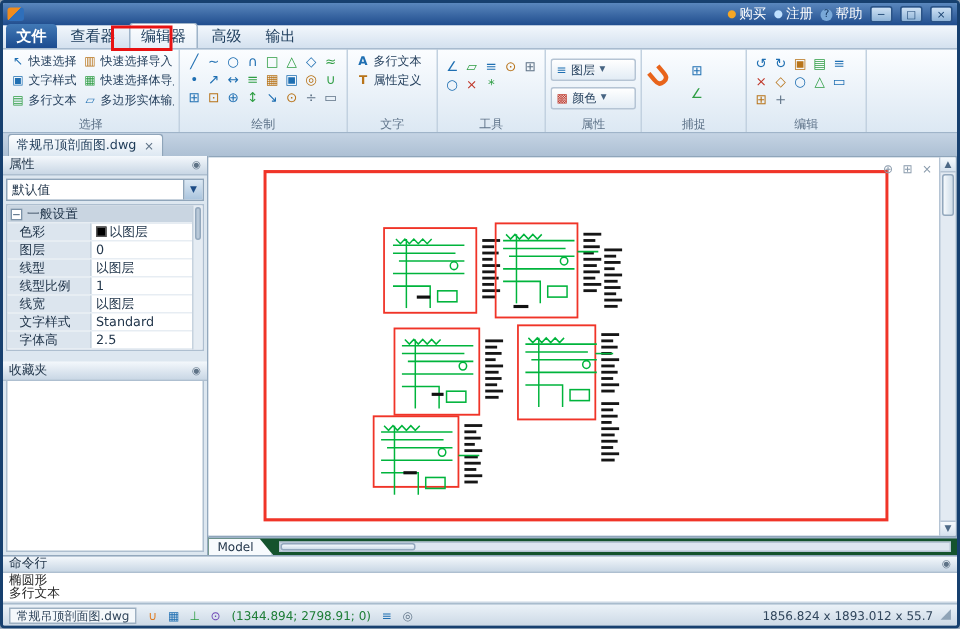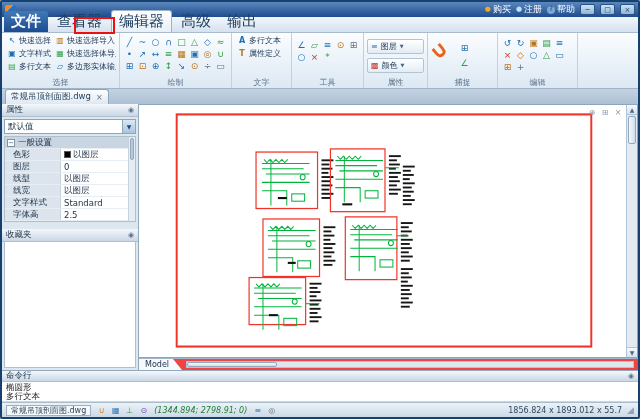--- a/index.html
+++ b/index.html
@@ -13,21 +13,21 @@
   .tb-right{margin-left:auto;display:flex;align-items:center;gap:5px;position:relative;z-index:2;}
   .tb-link{display:flex;align-items:center;gap:2px;cursor:default;}
   .tb-ic{font-size:7px;line-height:1;}
   .tb-ic.buy{color:#f6a623;}
   .tb-ic.reg{color:#bfe0ff;}
   .tb-ic.help{width:8px;height:8px;background:#79a8d8;border-radius:50%;color:#14355f;font-size:7px;display:flex;align-items:center;justify-content:center;}
   .winbtn{width:15px;height:11px;background:linear-gradient(#cfe2f4,#8fb4d8);border:1px solid #2a5386;border-radius:2px;color:#17406f;font-size:7px;display:flex;align-items:center;justify-content:center;}
 
   
   .tabrow{height:16px;background:linear-gradient(#f2f7fc,#d4e1ef);display:flex;align-items:flex-end;padding:1px 2px 0;gap:2px;border-bottom:1px solid #a8bbcf;position:relative;flex:none;}
-  .rtab{padding:1px 7px;font-size:15px;color:#21405f;border-radius:3px 3px 0 0;}
+  .rtab{padding:1px 7px;font-size:10px;color:#21405f;border-radius:3px 3px 0 0;}
   .rtab.file{background:linear-gradient(#4179b6,#1c4c90);color:#fff;font-weight:bold;}
   .rtab.active{background:linear-gradient(#fdfeff,#e8f0f8);border:1px solid #9fb4c9;border-bottom:none;}
   .annot{position:absolute;left:72px;top:0;width:41px;height:17px;border:2px solid #e81212;pointer-events:none;z-index:5;}
 
   
   .ribbon{height:56px;background:linear-gradient(#fbfdff,#dce8f3);display:flex;border-bottom:1px solid #9fb4c9;flex:none;}
   .rgroup{display:flex;flex-direction:column;border-right:1px solid #c2d1e0;padding:1px 3px 0;}
   .rg-content{flex:1;display:flex;overflow:hidden;}
   .rg-label{height:11px;font-size:8px;color:#5d7288;text-align:center;line-height:11px;flex:none;font-family:Liberation Serif, serif;}
   .scol{display:flex;flex-direction:column;}
@@ -71,39 +71,39 @@
   .canvaswrap{flex:1;display:flex;border:1px solid #8fa5ba;border-left:none;min-height:0;}
   .canvas{flex:1;position:relative;background:#ffffff;}
   .canvas svg{position:absolute;inset:0;width:100%;height:100%;}
   .cornericons{position:absolute;top:2px;right:3px;display:flex;gap:3px;z-index:3;}
   .cornericons .gic{width:10px;height:10px;font-size:8px;}
   .vscroll{width:11px;background:#e3eaf2;border-left:1px solid #b5c4d4;display:flex;flex-direction:column;flex:none;}
   .varrow{height:10px;font-size:6px;color:#4d6986;display:flex;align-items:center;justify-content:center;background:linear-gradient(#f6fafd,#d6e2ee);border-bottom:1px solid #b5c4d4;}
   .varrow.down{margin-top:auto;border-top:1px solid #b5c4d4;border-bottom:none;}
   .vthumb{height:28px;margin:1px;background:linear-gradient(90deg,#f6fafd,#cfdde9);border:1px solid #93a8bd;border-radius:2px;}
 
-  .modelrow{height:12px;background:#ef4444;display:flex;align-items:stretch;border-top:1px solid #9fb4c9;flex:none;}
+  .modelrow{height:12px;background:#14532d;display:flex;align-items:stretch;border-top:1px solid #9fb4c9;flex:none;}
   .modeltab{background:#f7fafd;padding:0 12px 0 6px;font-size:8px;color:#22364b;display:flex;align-items:center;clip-path:polygon(0 0, calc(100% - 9px) 0, 100% 100%, 0 100%);border-right:1px solid #9fb4c9;}
   .hscroll{flex:1;margin:2px 4px;background:#dde6ef;border:1px solid #b5c4d4;display:flex;}
   .hthumb{width:90px;background:linear-gradient(#f6fafd,#cfdde9);border:1px solid #93a8bd;border-radius:2px;margin:0;}
 
   
   .cmdhead{height:12px;background:linear-gradient(#f4f8fc,#c9d7e5);border-top:1px solid #93a8bd;border-bottom:1px solid #aebfd0;display:flex;align-items:center;font-size:8.5px;padding:0 4px;color:#22364b;flex:none;}
   .cmdhead .pin{margin-left:auto;font-size:7px;color:#5f7387;}
   .cmdbody{height:20px;background:#fff;font-size:8.5px;padding:1px 4px;color:#2a2a2a;border-bottom:1px solid #ccd8e4;flex:none;}
   .cmdline{height:9px;line-height:9px;}
   .cmdprompt{height:13px;background:#fff;font-size:8.5px;padding:0 4px;display:flex;align-items:center;gap:2px;color:#1a1a1a;flex:none;}
   .caret{width:1px;height:9px;background:#333;}
 
   
   .statusbar{height:15px;background:linear-gradient(#ebf2f8,#ccd9e6);border-top:1px solid #a9bccd;display:flex;align-items:center;font-size:8px;gap:5px;padding:0 4px;color:#31465c;flex:none;}
   .sunken{border:1px solid #9db0c2;background:#f4f8fb;height:11px;display:flex;align-items:center;padding:0 4px;white-space:nowrap;}
   .sb-icons{display:flex;gap:3px;}
   .sb-icons .gic{width:11px;height:11px;font-size:8px;}
-  .coords{color:#1e7d36;font-style:italic;}
+  .coords{color:#1e7d36;}
   .dims{margin-left:auto;}
   .grip{color:#8fa3b6;font-size:9px;}
 </style>
 </head>
 <body>
 
 <div class="window">
 
   <div class="titlebar">
     <span class="logo"></span>
@@ -309,20 +309,24 @@
               <span>以图层</span>
             </span>
         </div>
         <div class="prow">
           <span class="plabel">图层</span>
           <span class="pval">0</span>
         </div>
         <div class="prow">
           <span class="plabel">线型</span>
           <span class="pval">以图层</span>
+        </div>
+        <div class="prow">
+          <span class="plabel">线型比例</span>
+          <span class="pval">1</span>
         </div>
         <div class="prow">
           <span class="plabel">线宽</span>
           <span class="pval">以图层</span>
         </div>
         <div class="prow">
           <span class="plabel">文字样式</span>
           <span class="pval">Standard</span>
         </div>
         <div class="prow">

